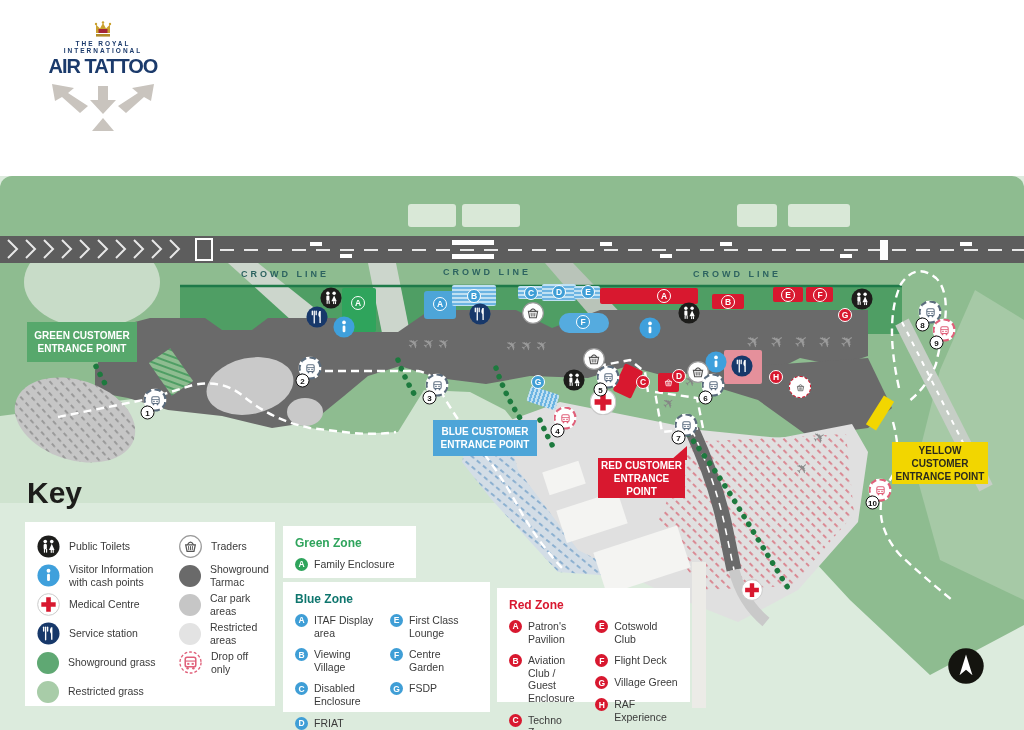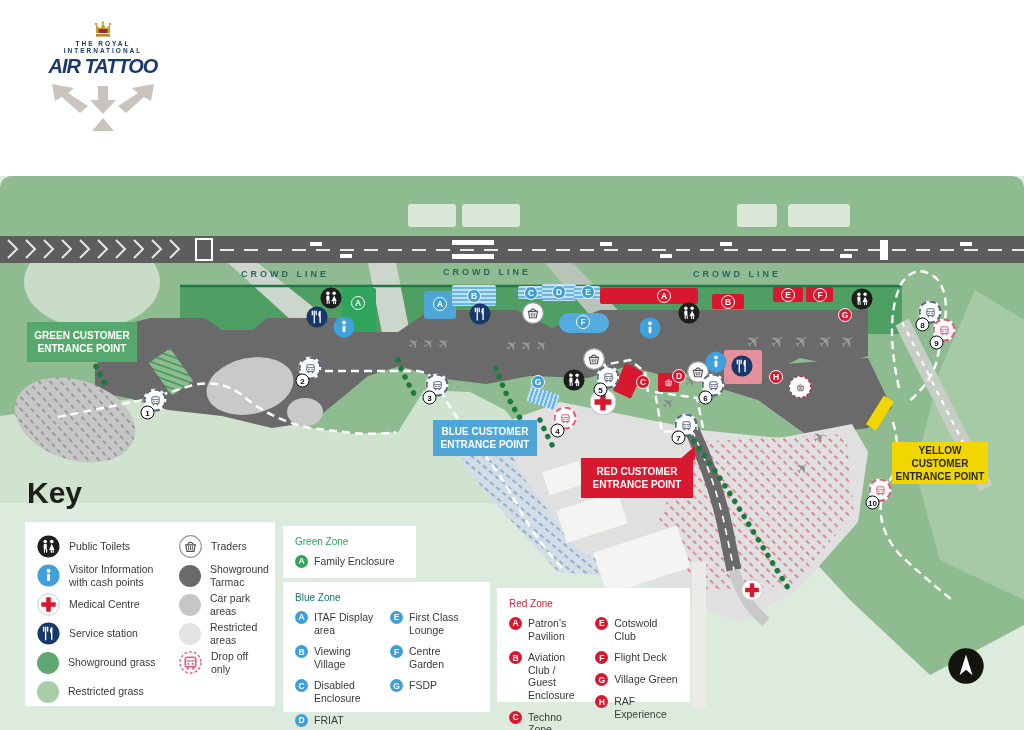--- a/index.html
+++ b/index.html
@@ -4,21 +4,21 @@
 <style>
   html,body{margin:0;padding:0}
   body{width:1024px;height:730px;font-family:"Liberation Sans",sans-serif;background:#fff;overflow:hidden}
   .page{position:relative;width:1024px;height:730px}
 
   
   .hdr{position:absolute;top:0;left:0;width:1024px;height:170px;background:#fff}
   .brand{position:absolute;left:38px;top:20px;width:130px;text-align:center}
   .crown{display:block;margin:0 auto 2px}
   .brand-top{display:block;font-size:6.5px;font-weight:bold;letter-spacing:2px;color:#1b3a6b}
-  .brand-name{display:block;font-size:20px;font-weight:800;font-style:italic;color:#1b3a6b;letter-spacing:-1px;margin-top:1px}
+  .brand-name{display:block;font-size:20px;font-weight:800;color:#1b3a6b;letter-spacing:-1px;margin-top:1px}
   .emblem{display:block;margin:2px auto 0}
   .bae{position:absolute;left:843px;top:24px;width:148px;height:30px;background:#d6182f;color:#fff;
        display:flex;align-items:center;justify-content:center;font-weight:800;font-size:17px;letter-spacing:1px}
 
   
   .map{position:absolute;top:170px;left:0;width:1024px;height:560px}
   .terrain{position:absolute;left:0;top:0}
 
   .cl{position:absolute;transform:translate(-50%,-50%);font-size:9px;font-weight:bold;letter-spacing:3px;color:#2d6360;white-space:nowrap}
 
@@ -56,21 +56,21 @@
             border:1.6px dashed #d8182f;box-sizing:border-box;display:flex;align-items:center;justify-content:center;color:#555}
   .rbasket{position:absolute;background:#d8182f;border-radius:2px;display:flex;align-items:center;justify-content:center;color:#fff}
 
   
   .key-title{position:absolute;left:27px;top:306px;font-size:30px;font-weight:800;color:#1d1d1b}
   .panel{position:absolute;background:#fff;box-sizing:border-box;padding:10px 12px}
   .keygrid{display:grid;grid-template-columns:138px 1fr;column-gap:4px}
   .krow{display:flex;align-items:center;gap:9px;min-height:29px;font-size:10.5px;color:#3a3a3a;line-height:1.2}
   .krow .ic{flex:0 0 auto;line-height:0}
   .sw{width:22px;height:22px;border-radius:50%;flex:0 0 auto}
-  .ptitle{font-size:10px;font-weight:400;margin:0 0 8px 0}
+  .ptitle{font-size:12px;font-weight:700;margin:0 0 8px 0}
   .ptitle.g{color:#2fa45c}.ptitle.b{color:#0f766e}.ptitle.r{color:#d8182f}
   .zcols{display:flex;gap:10px}
   .zcol{display:flex;flex-direction:column;gap:9px}
   .zitem{display:flex;align-items:flex-start;gap:6px;font-size:10.5px;color:#3a3a3a;line-height:1.2}
   .zitem .chip{flex:0 0 auto;width:13px;height:13px;border:none;margin-top:0}
 </style>
 </head>
 <body>
 
 <svg width="0" height="0" style="position:absolute">
@@ -488,21 +488,21 @@
       </div>
 
     <div class="entr green" style="left:27px;top:152px;width:110px;height:40px">
       <span>GREEN CUSTOMER</span>
       <span>ENTRANCE POINT</span>
     </div>
     <div class="entr blue" style="left:433px;top:250px;width:104px;height:36px">
       <span>BLUE CUSTOMER</span>
       <span>ENTRANCE POINT</span>
     </div>
-    <div class="entr red" style="left:581px;top:288px;width:112px;height:40px">
+    <div class="entr red" style="left:598px;top:288px;width:87px;height:40px">
       <span class="ptr"></span>
       <span>RED CUSTOMER</span>
       <span>ENTRANCE POINT</span>
     </div>
     <div class="entr yellow" style="left:892px;top:272px;width:96px;height:42px">
       <span>YELLOW CUSTOMER</span>
       <span>ENTRANCE POINT</span>
     </div>
 
     <div class="mic" style="left:966px;top:496px">

